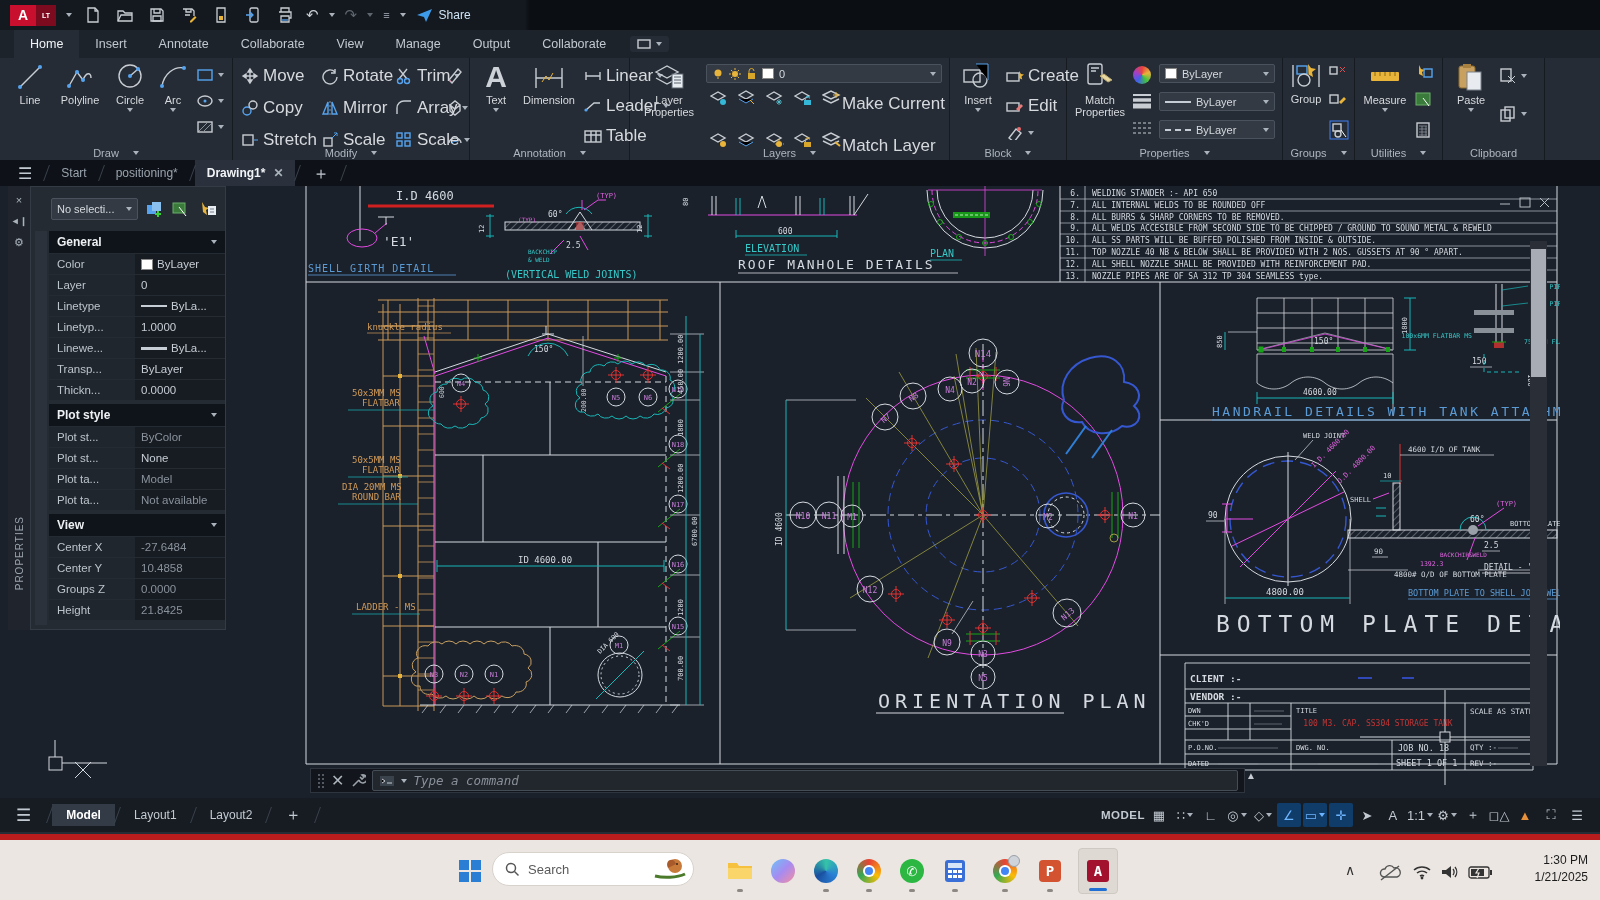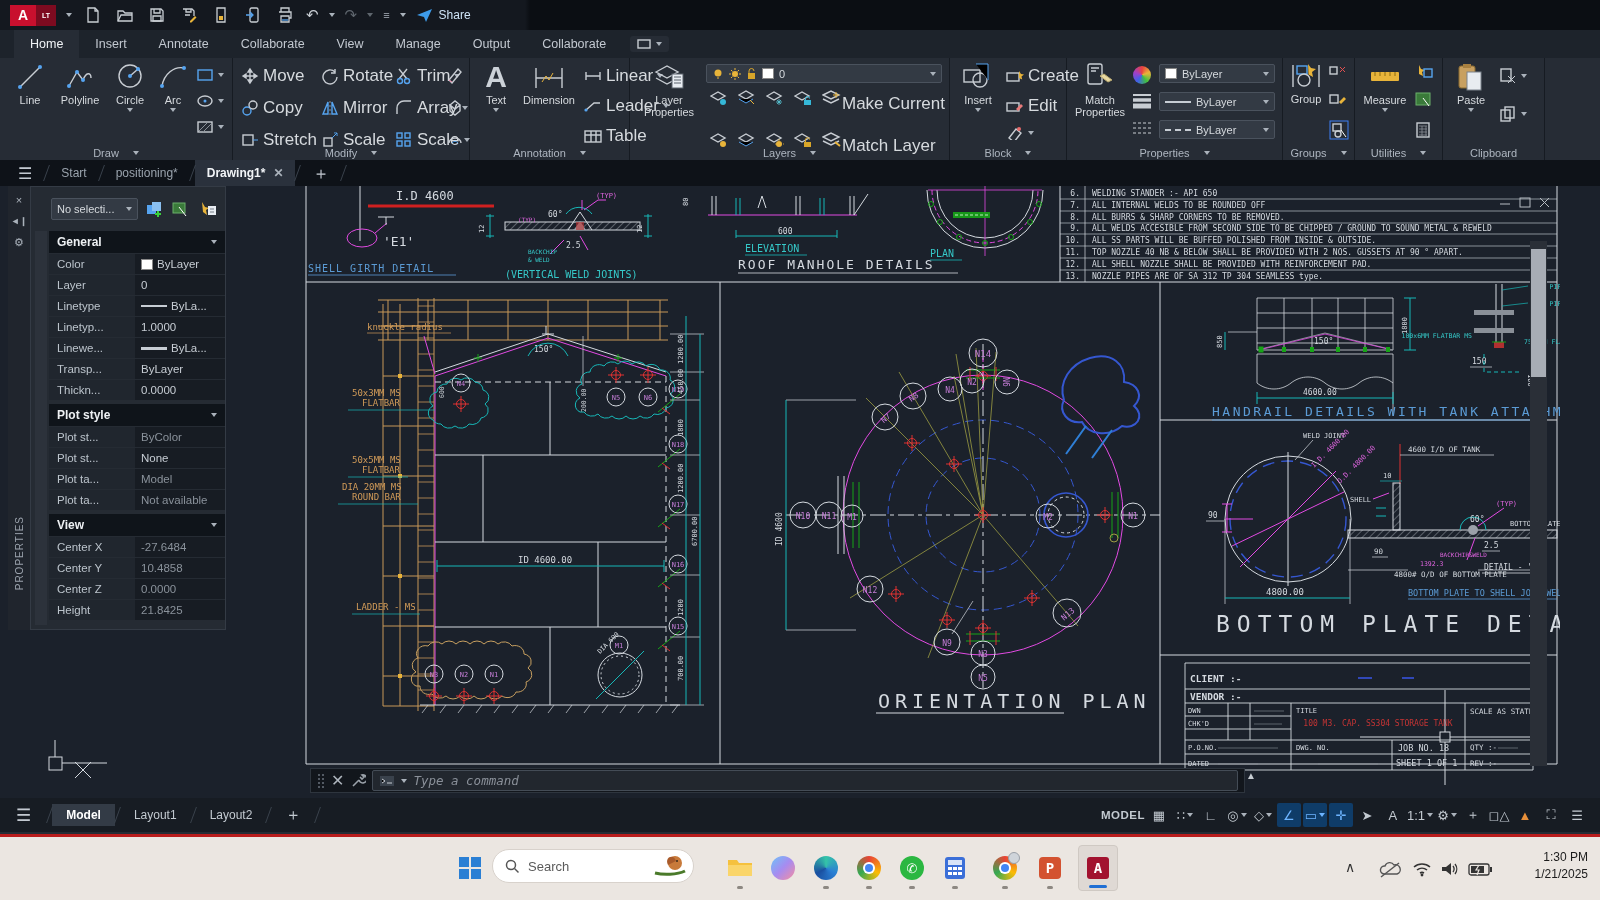--- a/index.html
+++ b/index.html
@@ -62,21 +62,21 @@
   #cmdin{flex:1;height:21px;background:#22272e;border:1px solid #444c56;border-radius:2px;display:flex;align-items:center;gap:6px;padding:0 6px}
   #cmdin input{flex:1;background:transparent;border:none;outline:none;color:#aeb5bd;font-style:italic;font-size:12.5px;font-family:"DejaVu Sans Mono",monospace}
   #cmdin input::placeholder{color:#8a9099;font-style:italic}
   
   #sbar{position:absolute;left:0;top:798px;width:1600px;height:34px;background:#171c23;display:flex;align-items:center;color:#c3cad1;font-size:12px}
   .ltab{padding:4px 14px;display:flex;align-items:center}
   .ltab.on{background:#333b46;color:#fff;font-weight:bold}
   .sbi{height:24px;min-width:24px;display:flex;align-items:center;justify-content:center;color:#c3cad1;font-size:13px;border-radius:2px;gap:2px;margin:0 1px}
   .sbi.on{background:#0f3c68;color:#6db4ff}
   
-  #tbar{position:absolute;left:0;top:834px;width:1600px;height:66px;background:#ebe6e1;border-top:3px solid #b91c1c}
+  #tbar{position:absolute;left:0;top:834px;width:1600px;height:66px;background:#ebe6e1;border-top:6px solid #b91c1c}
   .tbi{position:absolute;top:8px;width:40px;height:46px;display:flex;align-items:center;justify-content:center;border-radius:4px}
   .run:after{content:"";position:absolute;bottom:2px;left:50%;transform:translateX(-50%);width:6px;height:3px;border-radius:2px;background:#8d8882}
   .tbactive{background:#dfd9d4;border:1px solid #cfc9c3}
   .tbactive:after{content:"";position:absolute;bottom:2px;left:50%;transform:translateX(-50%);width:18px;height:3px;border-radius:2px;background:#1f6fd4}
   #srch{position:absolute;left:492px;top:12px;width:202px;height:34px;background:#fff;border:1px solid #d8d2cc;border-radius:17px;display:flex;align-items:center;padding:0 6px 0 12px;gap:8px;color:#5a5a5a;font-size:13px}
   #clock{position:absolute;right:12px;top:12px;text-align:right;color:#1c1c1c;font-size:12px;line-height:17px}
   .tray{position:absolute;top:22px;color:#333;font-size:14px}
 </style>
 </head>
 <body>
@@ -1172,21 +1172,21 @@
             <span>-27.6484</span>
           </div>
         </div>
       <div class="prow">
           <div class="l">Center Y</div>
           <div class="v dim">
             <span>10.4858</span>
           </div>
         </div>
       <div class="prow">
-          <div class="l">Center Z</div>
+          <div class="l">Groups Z</div>
           <div class="v dim">
             <span>0.0000</span>
           </div>
         </div>
       <div class="prow">
           <div class="l">Height</div>
           <div class="v dim">
             <span>21.8425</span>
           </div>
         </div>

